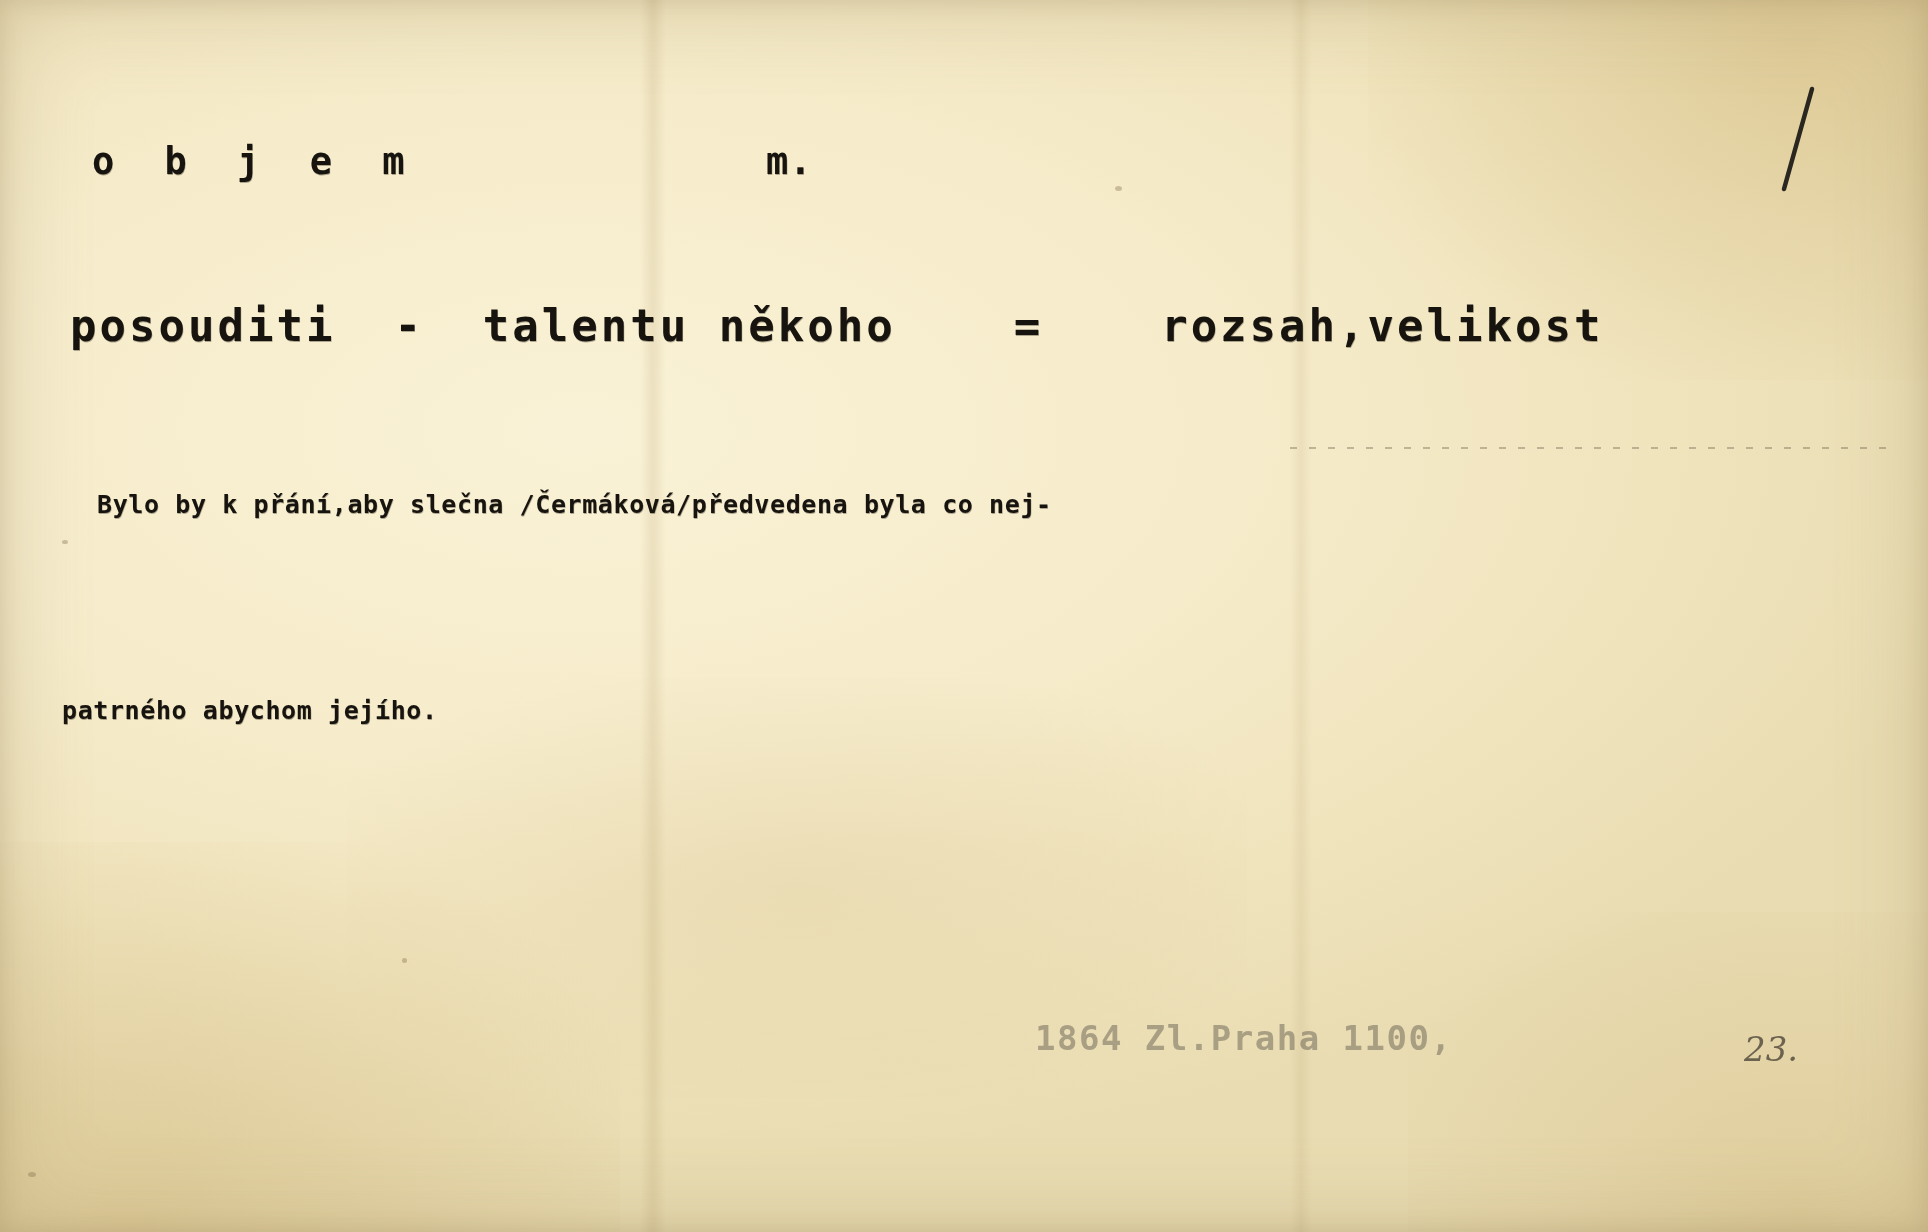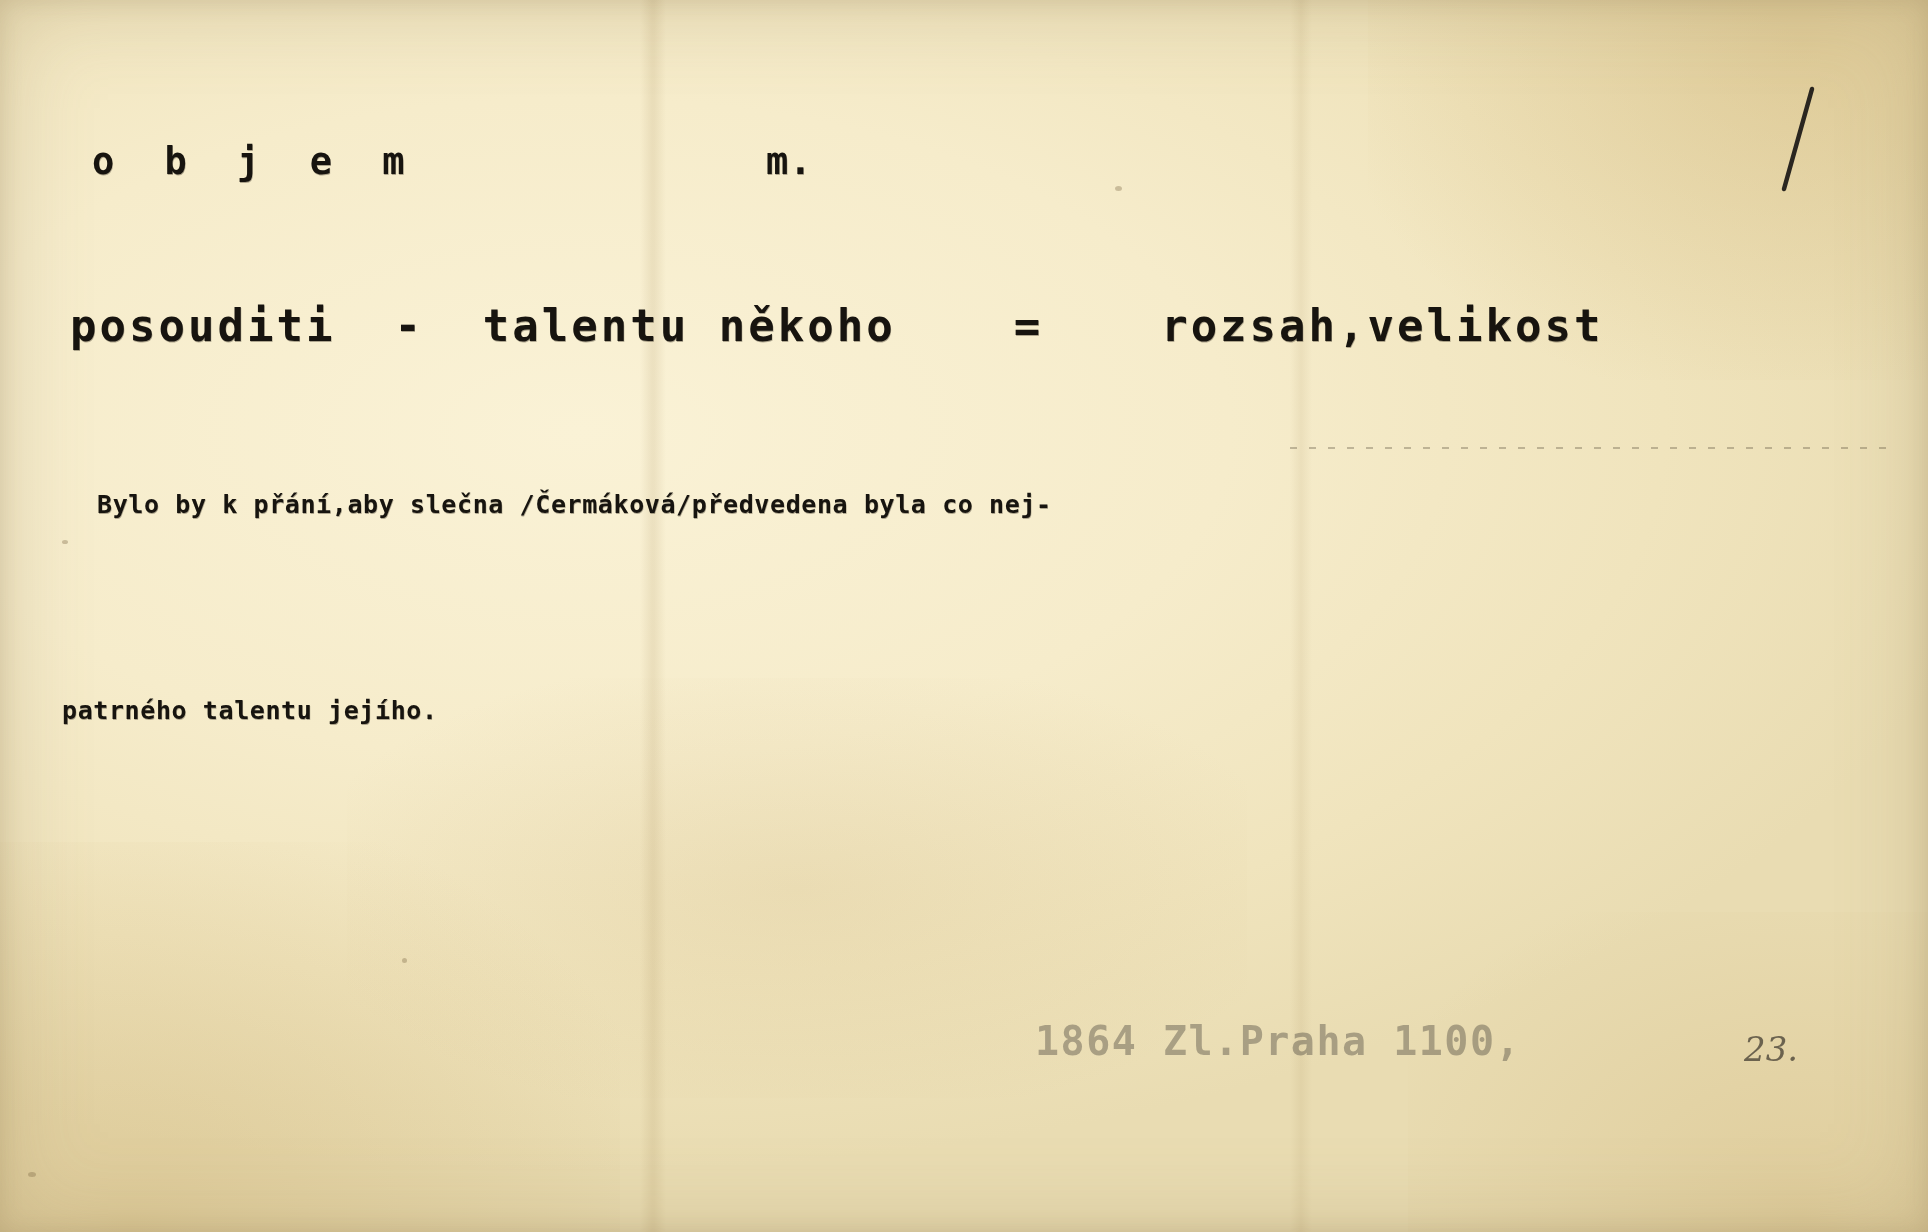--- a/index.html
+++ b/index.html
@@ -96,21 +96,21 @@
   #body-l3 { top: 698px; left: 62px; }
 
   .underlined-word {
     position: relative;
     border-bottom: 4px solid #1a1712;
     padding-bottom: 4px;
   }
 
   #stamp {
     top: 1018px; left: 1035px;
-    font-size: 40px;
+    font-size: 34px;
     letter-spacing: 1.5px;
     font-weight: 700;
     color: rgba(60,56,50,0.52);
     text-shadow: none;
   }
   #stamp .faded { color: rgba(70,66,58,0.40); }
   #handwritten {
     position: absolute;
     top: 1029px; left: 1712px;
     font-family: "DejaVu Serif", "Liberation Serif", serif;
@@ -156,19 +156,19 @@
       <path d="M36 4 L8 104" stroke="#2a2620" stroke-width="4.5" stroke-linecap="round" fill="none"></path>
     </svg>
   </div>
 
   <div class="tw" id="headword">o b j e m</div>
   <div class="tw" id="headword-abbr">m.</div>
 
   <div class="tw" id="gloss">posouditi  -  talentu někoho    =    rozsah,velikost</div>
 
   <div class="tw body-line" id="body-l1">Bylo by k přání,aby slečna /Čermáková/předvedena byla co nej-</div>
-  <div class="tw body-line" id="body-l3">patrného talentu jejího.</div>
+  <div class="tw body-line" id="body-l3">patrného abychom jejího.</div>
 
   <div class="tw" id="stamp"><span class="faded">1864 Zl.Praha 1100,</span></div>
   <div id="handwritten"><span>23</span><span>.</span></div>
 
   <div class="edge-shade"></div>
 </div>
 
 </body></html>

